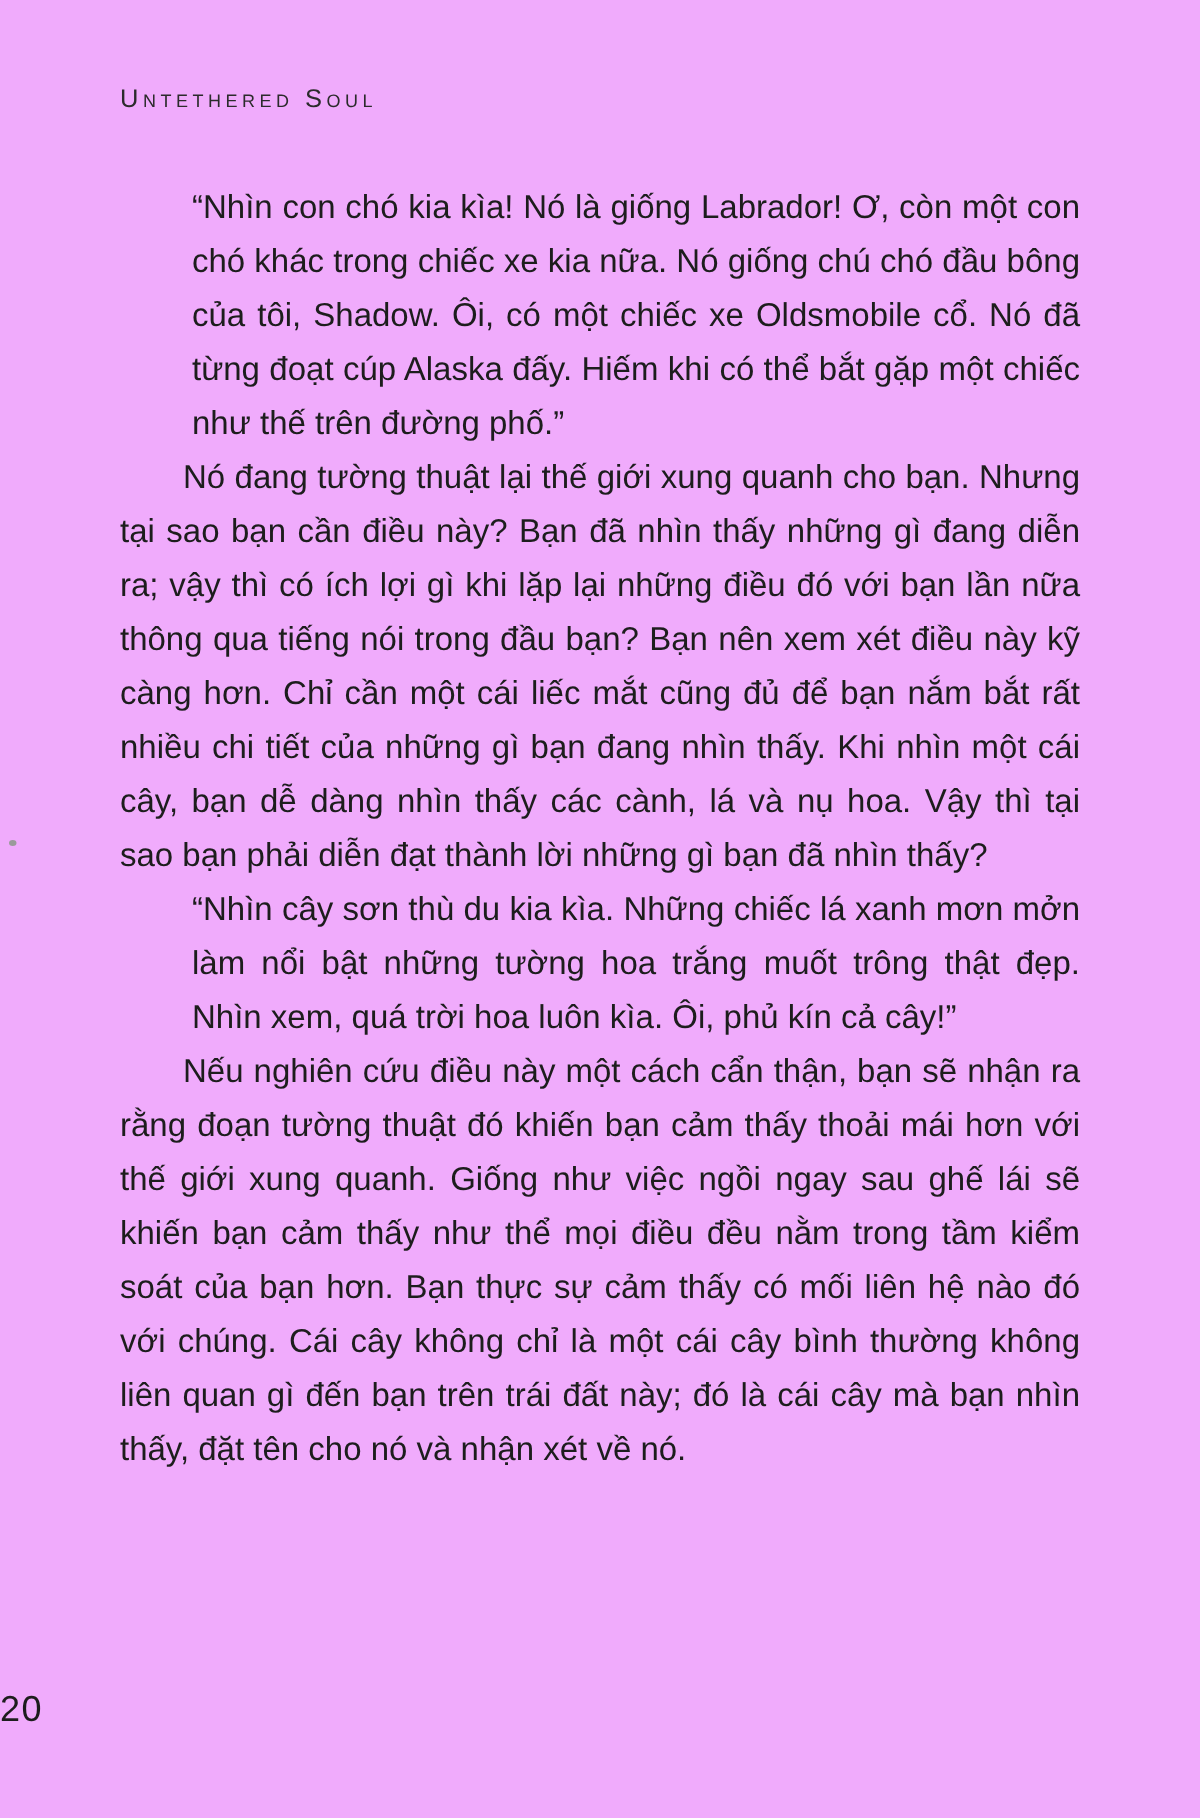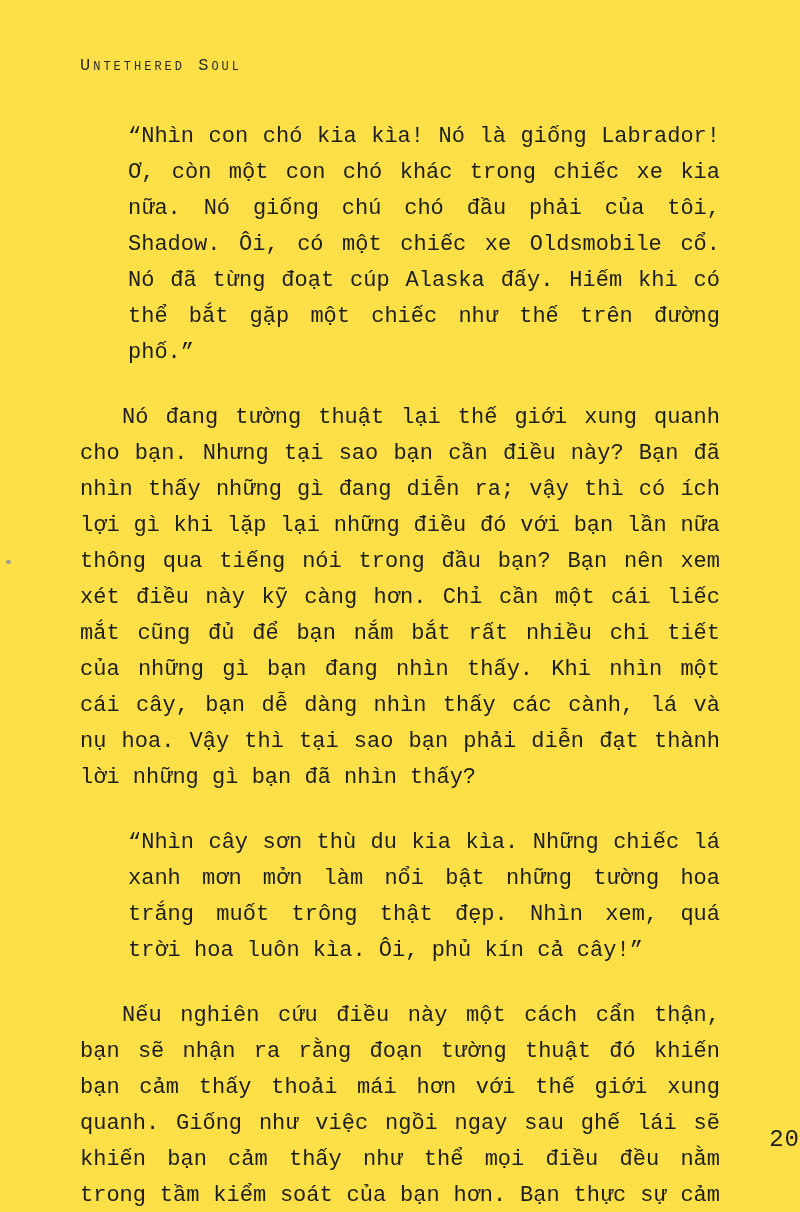--- a/index.html
+++ b/index.html
@@ -5,43 +5,42 @@
     html, body {
       margin: 0;
       padding: 0;
       background: #ffffff;
     }
     .page {
       position: relative;
       width: 800px;
       height: 1212px;
       box-sizing: border-box;
-      background: #fde047;
+      background: #f0abfc;
       padding: 56px 80px 0 80px;
-      font-family: Liberation Mono, monospace;
+      font-family: Liberation Sans, sans-serif;
       color: #1d1d1d;
       overflow: hidden;
     }
     .running-head {
       font-variant: small-caps;
       font-size: 17px;
       letter-spacing: 3px;
       color: #2b2b2b;
     }
     .content {
       margin-top: 44px;
       font-size: 22px;
       line-height: 36px;
       text-align: justify;
     }
     .para {
       margin: 0;
     }
     .para + .para {
-      margin-top: 29px;
     }
     .para.body {
       text-indent: 42px;
     }
     .para.quote {
       padding-left: 48px;
       box-sizing: border-box;
     }
     .margin-dot {
       position: absolute;
@@ -50,35 +49,35 @@
       width: 5px;
       height: 4px;
       background: #9a9a9a;
       border-radius: 50%;
     }
     .page-number {
       position: absolute;
       left: 0;
       right: 0;
       top: 1126px;
-      text-align: right;
+      text-align: left;
       font-size: 24px;
       letter-spacing: 1px;
       color: #1d1d1d;
     }
   </style>
 </head>
 <body>
 
 <div class="page">
 
   <div class="running-head">Untethered Soul</div>
 
   <div class="content">
-    <p class="para quote">“Nhìn con chó kia kìa! Nó là giống Labrador! Ơ, còn một con chó khác trong chiếc xe kia nữa. Nó giống chú chó đầu phải của tôi, Shadow. Ôi, có một chiếc xe Oldsmobile cổ. Nó đã từng đoạt cúp Alaska đấy. Hiếm khi có thể bắt gặp một chiếc như thế trên đường phố.”</p>
+    <p class="para quote">“Nhìn con chó kia kìa! Nó là giống Labrador! Ơ, còn một con chó khác trong chiếc xe kia nữa. Nó giống chú chó đầu bông của tôi, Shadow. Ôi, có một chiếc xe Oldsmobile cổ. Nó đã từng đoạt cúp Alaska đấy. Hiếm khi có thể bắt gặp một chiếc như thế trên đường phố.”</p>
 
     <p class="para body">Nó đang tường thuật lại thế giới xung quanh cho bạn. Nhưng tại sao bạn cần điều này? Bạn đã nhìn thấy những gì đang diễn ra; vậy thì có ích lợi gì khi lặp lại những điều đó với bạn lần nữa thông qua tiếng nói trong đầu bạn? Bạn nên xem xét điều này kỹ càng hơn. Chỉ cần một cái liếc mắt cũng đủ để bạn nắm bắt rất nhiều chi tiết của những gì bạn đang nhìn thấy. Khi nhìn một cái cây, bạn dễ dàng nhìn thấy các cành, lá và nụ hoa. Vậy thì tại sao bạn phải diễn đạt thành lời những gì bạn đã nhìn thấy?</p>
 
     <p class="para quote">“Nhìn cây sơn thù du kia kìa. Những chiếc lá xanh mơn mởn làm nổi bật những tường hoa trắng muốt trông thật đẹp. Nhìn xem, quá trời hoa luôn kìa. Ôi, phủ kín cả cây!”</p>
 
     <p class="para body">Nếu nghiên cứu điều này một cách cẩn thận, bạn sẽ nhận ra rằng đoạn tường thuật đó khiến bạn cảm thấy thoải mái hơn với thế giới xung quanh. Giống như việc ngồi ngay sau ghế lái sẽ khiến bạn cảm thấy như thể mọi điều đều nằm trong tầm kiểm soát của bạn hơn. Bạn thực sự cảm thấy có mối liên hệ nào đó với chúng. Cái cây không chỉ là một cái cây bình thường không liên quan gì đến bạn trên trái đất này; đó là cái cây mà bạn nhìn thấy, đặt tên cho nó và nhận xét về nó.</p>
   </div>
 
   <div class="margin-dot"></div>
 

